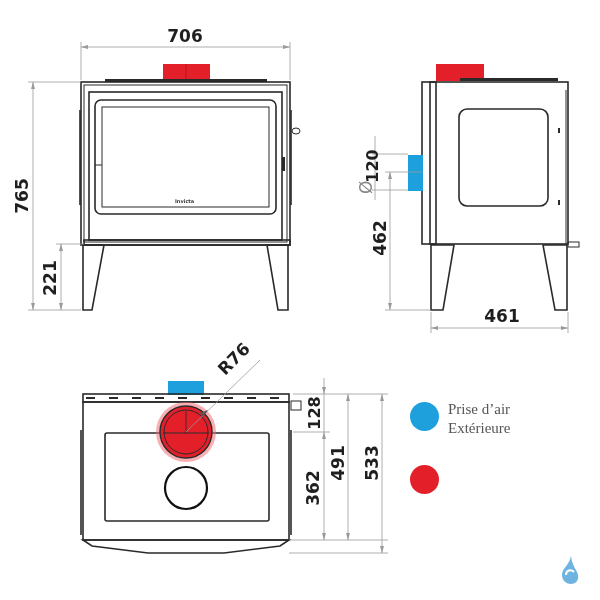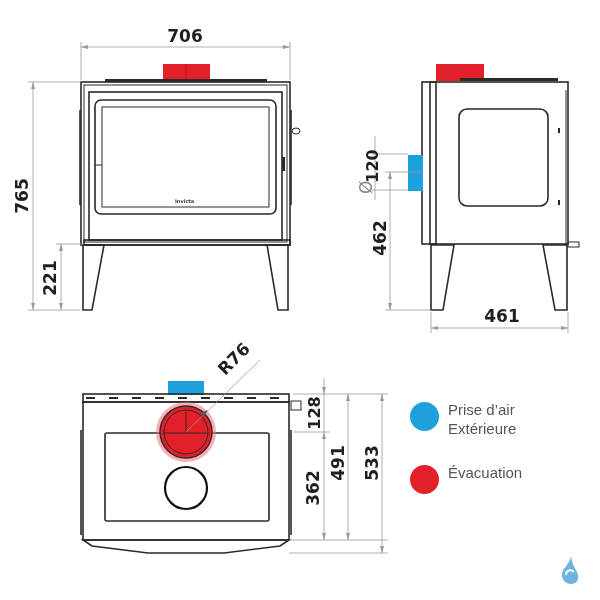--- a/index.html
+++ b/index.html
@@ -5,21 +5,21 @@
   html,body{margin:0;padding:0;background:#fff;}
   body{width:600px;height:600px;position:relative;overflow:hidden;font-family:"Liberation Sans",sans-serif;}
   svg{position:absolute;left:0;top:0;}
   .dimtxt{font-family:"DejaVu Sans",sans-serif;font-weight:bold;font-size:17px;fill:#1f1f1f;}
   .dimtxt-s{font-family:"DejaVu Sans",sans-serif;font-weight:bold;font-size:16px;fill:#1f1f1f;}
   .ol{fill:none;stroke:#2a2a2a;stroke-width:1.6;}
   .olt{fill:none;stroke:#2a2a2a;stroke-width:1;}
   .dl{stroke:#9a9a9a;stroke-width:0.8;fill:none;}
   .legend{position:absolute;left:410px;font-family:"Liberation Sans",sans-serif;font-size:15px;color:#555;line-height:19px;}
   .dot{position:absolute;width:29px;height:29px;border-radius:50%;}
-  .lt{position:absolute;left:38px;top:-2px;white-space:nowrap;}
+  .lt{position:absolute;left:38px;top:-2px;white-space:nowrap;font-family:Liberation Serif, serif;}
 </style>
 </head>
 <body>
 
 <svg width="600" height="600" viewBox="0 0 600 600">
 
   <g>
 
     <line class="dl" x1="81" y1="47" x2="290" y2="47"></line>
     <line class="dl" x1="81" y1="42" x2="81" y2="80"></line>
@@ -163,15 +163,14 @@
 <div class="legend" style="top:402px;">
   <div class="dot" style="background:#1ea0dc;"></div>
   <div class="lt">
     <div>Prise d’air</div>
     <div>Extérieure</div>
   </div>
 </div>
 <div class="legend" style="top:465px;">
   <div class="dot" style="background:#e3202a;"></div>
   <div class="lt">
-    <div>Évacuation</div>
   </div>
 </div>
 
 </body></html>

